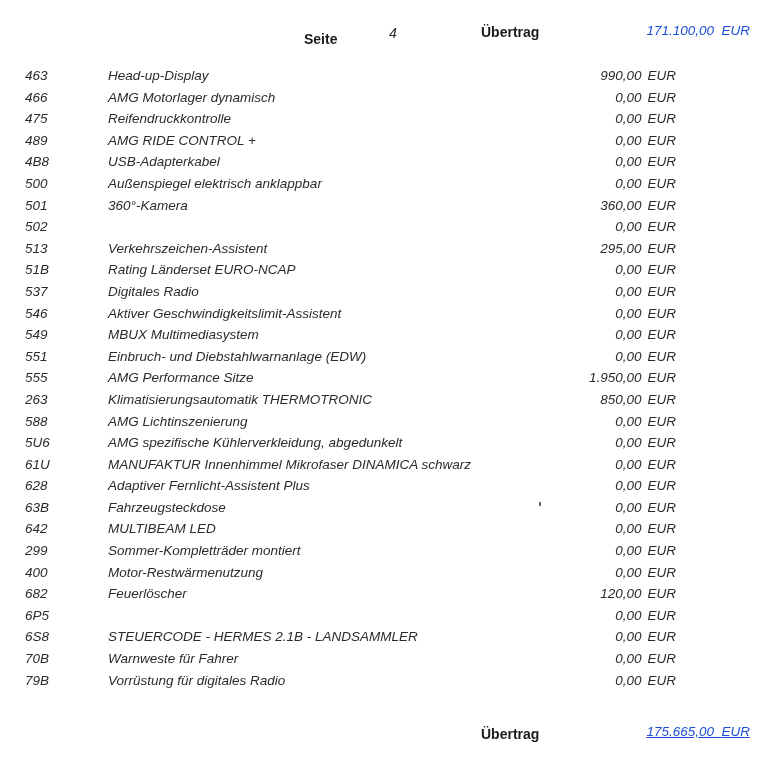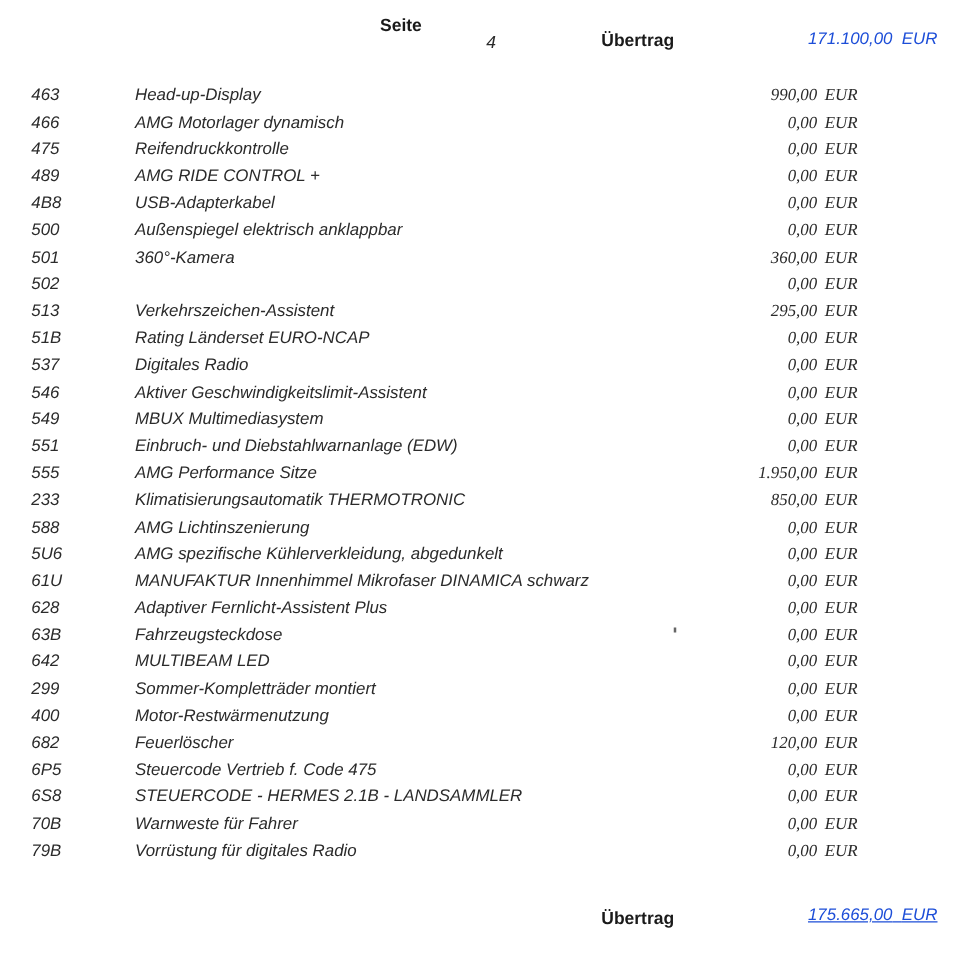--- a/index.html
+++ b/index.html
@@ -36,21 +36,21 @@
     }
     .amount-right {
       position: absolute;
       right: 20px;
       font-style: italic;
       font-size: 13.5px;
       color: #1d4ed8;
       text-align: right;
       white-space: nowrap;
     }
-    .seite-label { left: 304px; top: 12px; }
+    .seite-label { left: 304px; top: 31px; }
     .seite-num { left: 389px; top: 25px; }
     .uebertrag-top { left: 481px; top: 24px; }
     .total-top { top: 23px; }
 
     .rows {
       position: absolute;
       left: 0;
       top: 66px;
       width: 694px;
     }
@@ -67,24 +67,23 @@
       left: 25px;
       top: 2px;
     }
     .row .desc {
       position: absolute;
       left: 108px;
       top: 2px;
     }
     .row .price {
       position: absolute;
-      right: 8px;
+      right: 18px;
       top: 2px;
       text-align: right;
-      font-family: Liberation Serif, serif;
     }
     .row .price .cur { margin-left: 6px; }
 
     .uebertrag-bottom { left: 481px; top: 726px; }
     .total-bottom { top: 724px; text-decoration: underline; }
 
     .speck {
       position: absolute;
       left: 539px;
       top: 502px;
@@ -172,21 +171,21 @@
         <span class="code">551</span>
         <span class="desc">Einbruch- und Diebstahlwarnanlage (EDW)</span>
         <span class="price"><span>0,00</span><span class="cur">EUR</span></span>
       </div>
       <div class="row">
         <span class="code">555</span>
         <span class="desc">AMG Performance Sitze</span>
         <span class="price"><span>1.950,00</span><span class="cur">EUR</span></span>
       </div>
       <div class="row">
-        <span class="code">233</span>
+        <span class="code">263</span>
         <span class="desc">Klimatisierungsautomatik THERMOTRONIC</span>
         <span class="price"><span>850,00</span><span class="cur">EUR</span></span>
       </div>
       <div class="row">
         <span class="code">588</span>
         <span class="desc">AMG Lichtinszenierung</span>
         <span class="price"><span>0,00</span><span class="cur">EUR</span></span>
       </div>
       <div class="row">
         <span class="code">5U6</span>
@@ -223,21 +222,20 @@
         <span class="desc">Motor-Restwärmenutzung</span>
         <span class="price"><span>0,00</span><span class="cur">EUR</span></span>
       </div>
       <div class="row">
         <span class="code">682</span>
         <span class="desc">Feuerlöscher</span>
         <span class="price"><span>120,00</span><span class="cur">EUR</span></span>
       </div>
       <div class="row">
         <span class="code">6P5</span>
-        <span class="desc">Steuercode Vertrieb  f. Code 475</span>
         <span class="price"><span>0,00</span><span class="cur">EUR</span></span>
       </div>
       <div class="row">
         <span class="code">6S8</span>
         <span class="desc">STEUERCODE - HERMES 2.1B - LANDSAMMLER</span>
         <span class="price"><span>0,00</span><span class="cur">EUR</span></span>
       </div>
       <div class="row">
         <span class="code">70B</span>
         <span class="desc">Warnweste für Fahrer</span>

